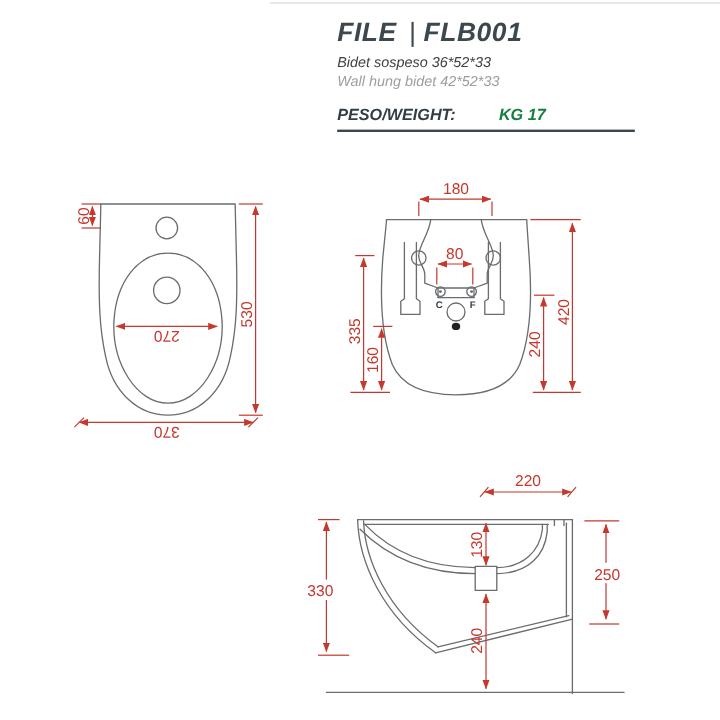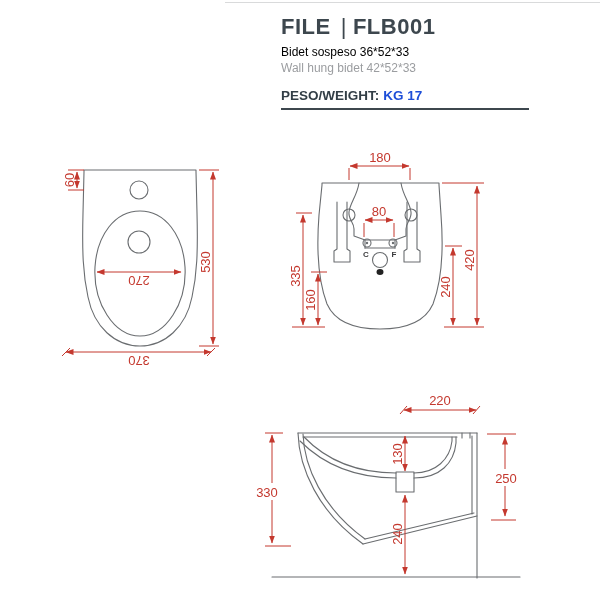--- a/index.html
+++ b/index.html
@@ -1,27 +1,27 @@
 <!DOCTYPE html>
 <html><head>
 <meta charset="utf-8">
 <style>
   html,body{margin:0;padding:0;}
   body{
     width:600px;height:600px;position:relative;background:#ffffff;
     font-family:"Liberation Sans", sans-serif;overflow:hidden;
   }
   .top-rule{position:absolute;top:2px;left:225px;width:375px;height:1px;background:#d9dadb;}
-  .header{position:absolute;left:281px;top:14px;width:250px;}
+  .header{position:absolute;left:281px;top:14px;width:250px;font-style:italic;}
   .title-row{font-size:22px;font-weight:bold;color:#3d474e;letter-spacing:0.5px;}
   .title-sep{font-weight:400;padding:0 6px 0 10px;color:#3d474e;}
-  .sub-it{margin-top:5px;font-size:12px;color:#000000;}
+  .sub-it{margin-top:5px;font-size:12px;color:#404040;}
   .sub-en{margin-top:2px;font-size:12px;color:#9b9da0;}
   .weight-row{margin-top:13px;font-size:13.5px;font-weight:bold;color:#323e46;}
-  .weight-val{margin-left:4px;color:#1d4ed8;}
+  .weight-val{margin-left:36px;color:#15803d;}
   .divider{position:absolute;left:281px;top:108px;width:248px;height:2px;background:#3d474e;}
   svg{position:absolute;left:0;top:0;}
   .ln{stroke:#6a6d70;stroke-width:1.1;fill:none;stroke-linejoin:round;stroke-linecap:round;}
   .rd{stroke:#c4382e;stroke-width:1;fill:none;}
   .dim{fill:#c4382e;font-size:13px;font-family:"Liberation Sans",sans-serif;}
   .tiny{fill:#3c3c3e;font-size:8px;font-weight:bold;font-family:"Liberation Sans",sans-serif;}
 </style>
 </head>
 <body>
 

